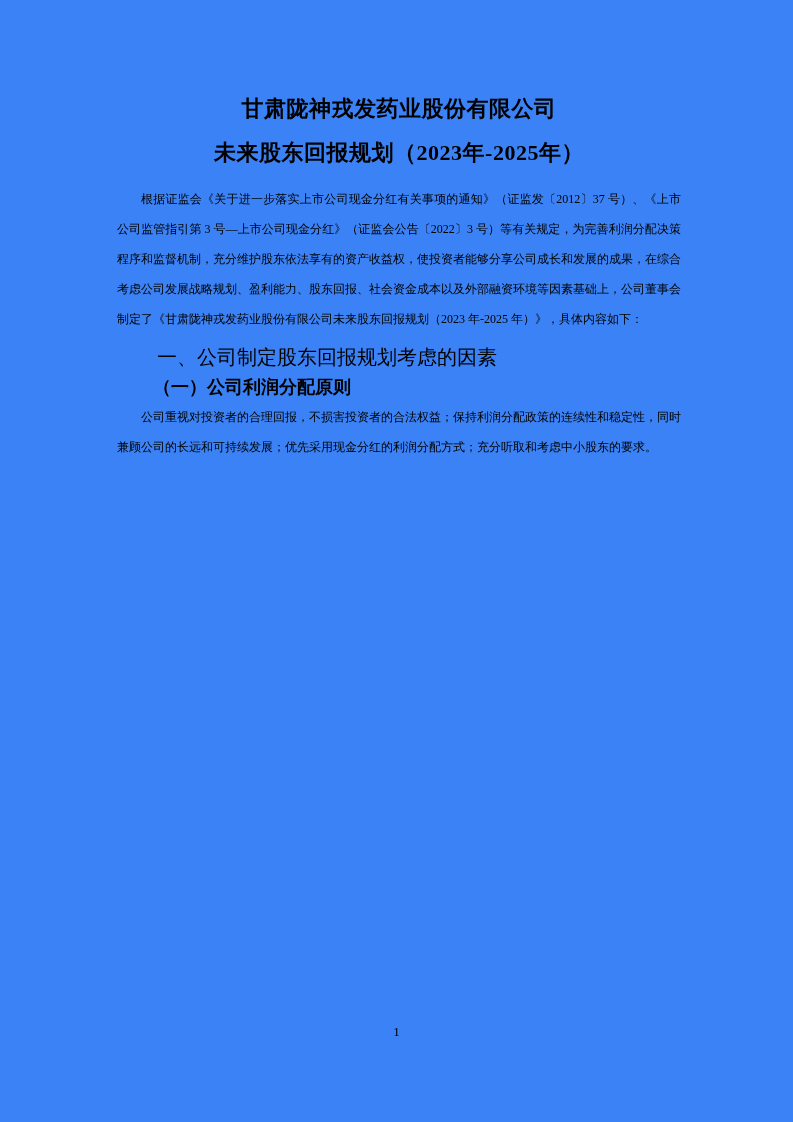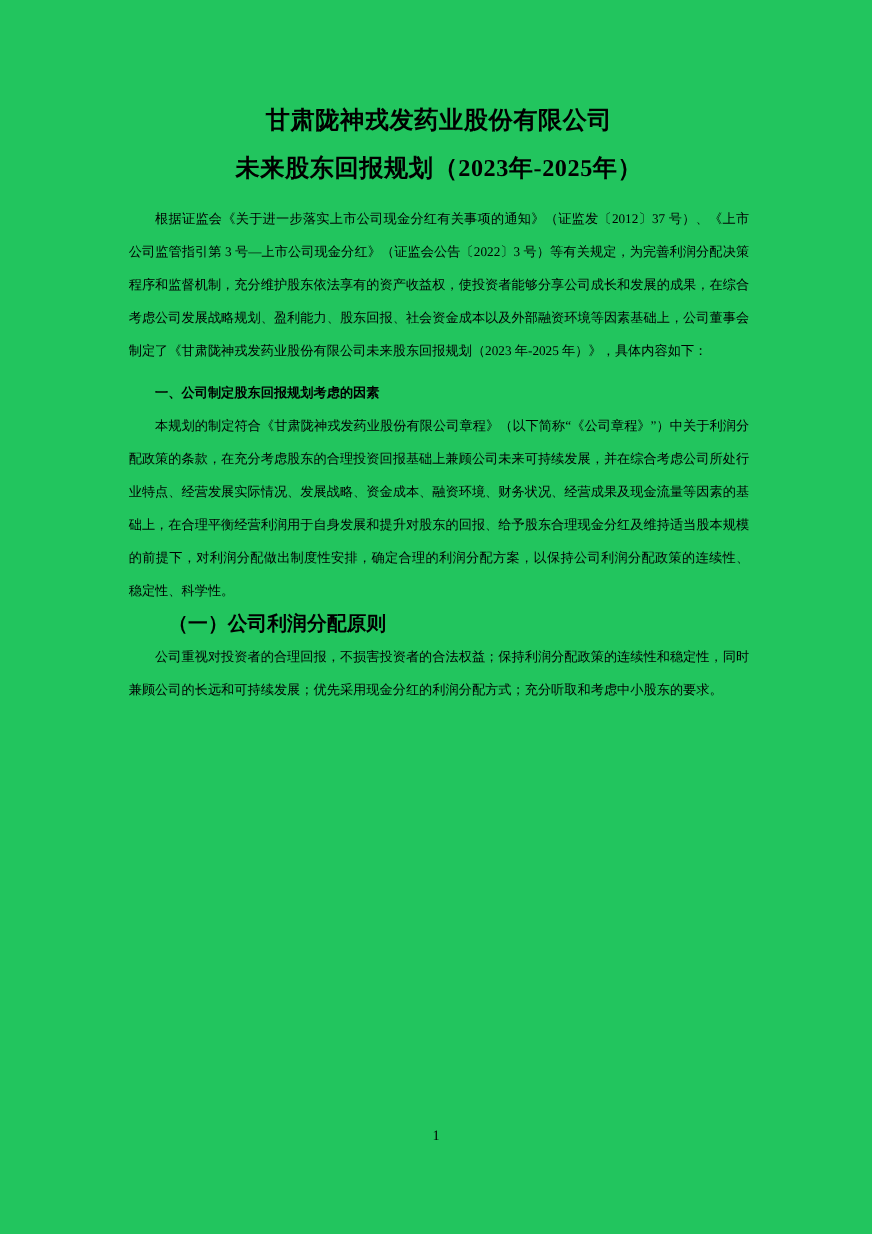--- a/index.html
+++ b/index.html
@@ -4,21 +4,21 @@
 <style>
   html, body {
     margin: 0;
     padding: 0;
     background: #ffffff;
   }
   .page {
     position: relative;
     width: 793px;
     height: 1122px;
-    background: #22c55e;
+    background: #3b82f6;
     color: #000000;
     font-family: "Liberation Serif", "DejaVu Serif", serif;
     overflow: hidden;
     box-sizing: border-box;
   }
   .content {
     position: absolute;
     left: 117px;
     top: 96px;
     width: 564px;
@@ -35,23 +35,23 @@
     margin-top: 47px;
   }
   p.body-para {
     font-size: 12px;
     line-height: 30px;
     text-align: justify;
     text-indent: 2em;
     margin: 0;
   }
   .section-heading {
-    font-size: 12px;
+    font-size: 20px;
     line-height: 30px;
-    font-weight: bold;
+    font-weight: normal;
     text-indent: 2em;
     margin: 8px 0 0 0;
   }
   .sub-heading {
     font-size: 18px;
     line-height: 30px;
     font-weight: bold;
     text-indent: 2em;
     margin: 0;
   }
@@ -73,21 +73,20 @@
   <div class="content">
 
     <div class="doc-title">甘肃陇神戎发药业股份有限公司</div>
 
     <div class="doc-title">未来股东回报规划（2023年-2025年）</div>
 
     <p class="body-para intro">根据证监会《关于进一步落实上市公司现金分红有关事项的通知》（证监发〔2012〕37 号）、《上市公司监管指引第 3 号—上市公司现金分红》（证监会公告〔2022〕3 号）等有关规定，为完善利润分配决策程序和监督机制，充分维护股东依法享有的资产收益权，使投资者能够分享公司成长和发展的成果，在综合考虑公司发展战略规划、盈利能力、股东回报、社会资金成本以及外部融资环境等因素基础上，公司董事会制定了《甘肃陇神戎发药业股份有限公司未来股东回报规划（2023 年-2025 年）》，具体内容如下：</p>
 
     <div class="section-heading">一、公司制定股东回报规划考虑的因素</div>
 
-    <p class="body-para">本规划的制定符合《甘肃陇神戎发药业股份有限公司章程》（以下简称“《公司章程》”）中关于利润分配政策的条款，在充分考虑股东的合理投资回报基础上兼顾公司未来可持续发展，并在综合考虑公司所处行业特点、经营发展实际情况、发展战略、资金成本、融资环境、财务状况、经营成果及现金流量等因素的基础上，在合理平衡经营利润用于自身发展和提升对股东的回报、给予股东合理现金分红及维持适当股本规模的前提下，对利润分配做出制度性安排，确定合理的利润分配方案，以保持公司利润分配政策的连续性、 稳定性、科学性。</p>
 
 
 
 
     <div class="sub-heading">（一）公司利润分配原则</div>
 
     <p class="body-para">公司重视对投资者的合理回报，不损害投资者的合法权益；保持利润分配政策的连续性和稳定性，同时兼顾公司的长远和可持续发展；优先采用现金分红的利润分配方式；充分听取和考虑中小股东的要求。</p>
 
   </div>
 

